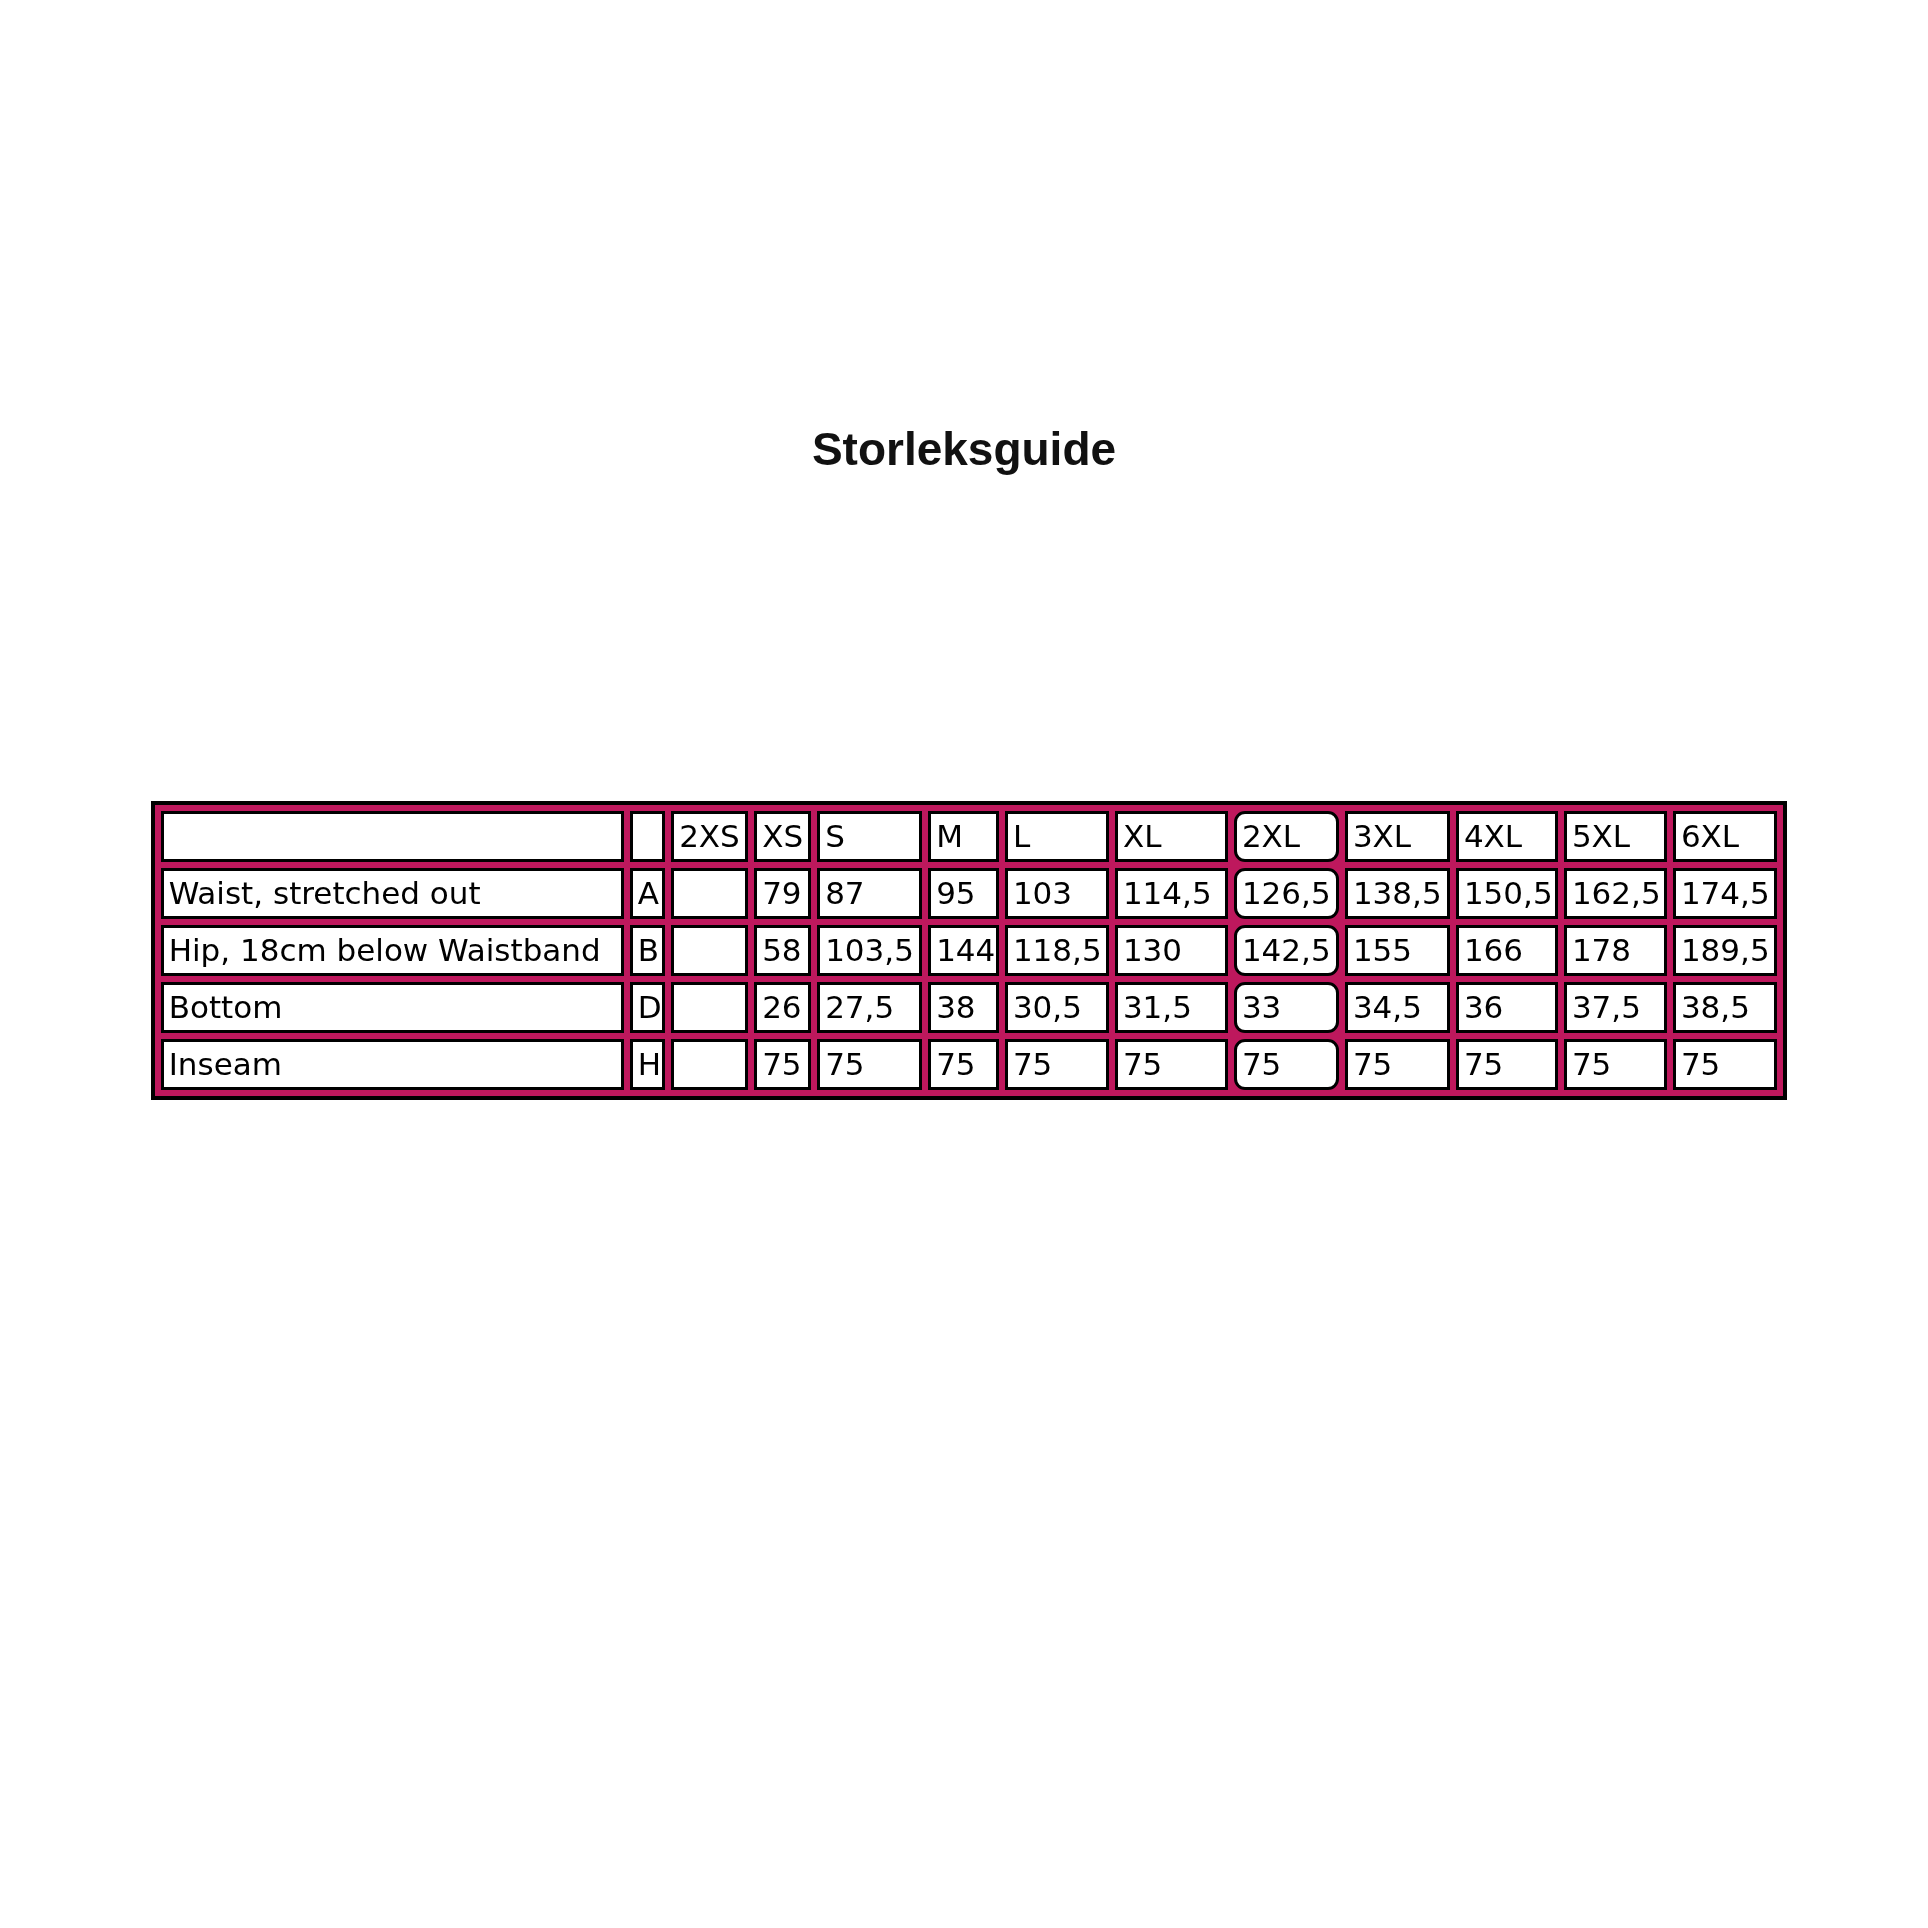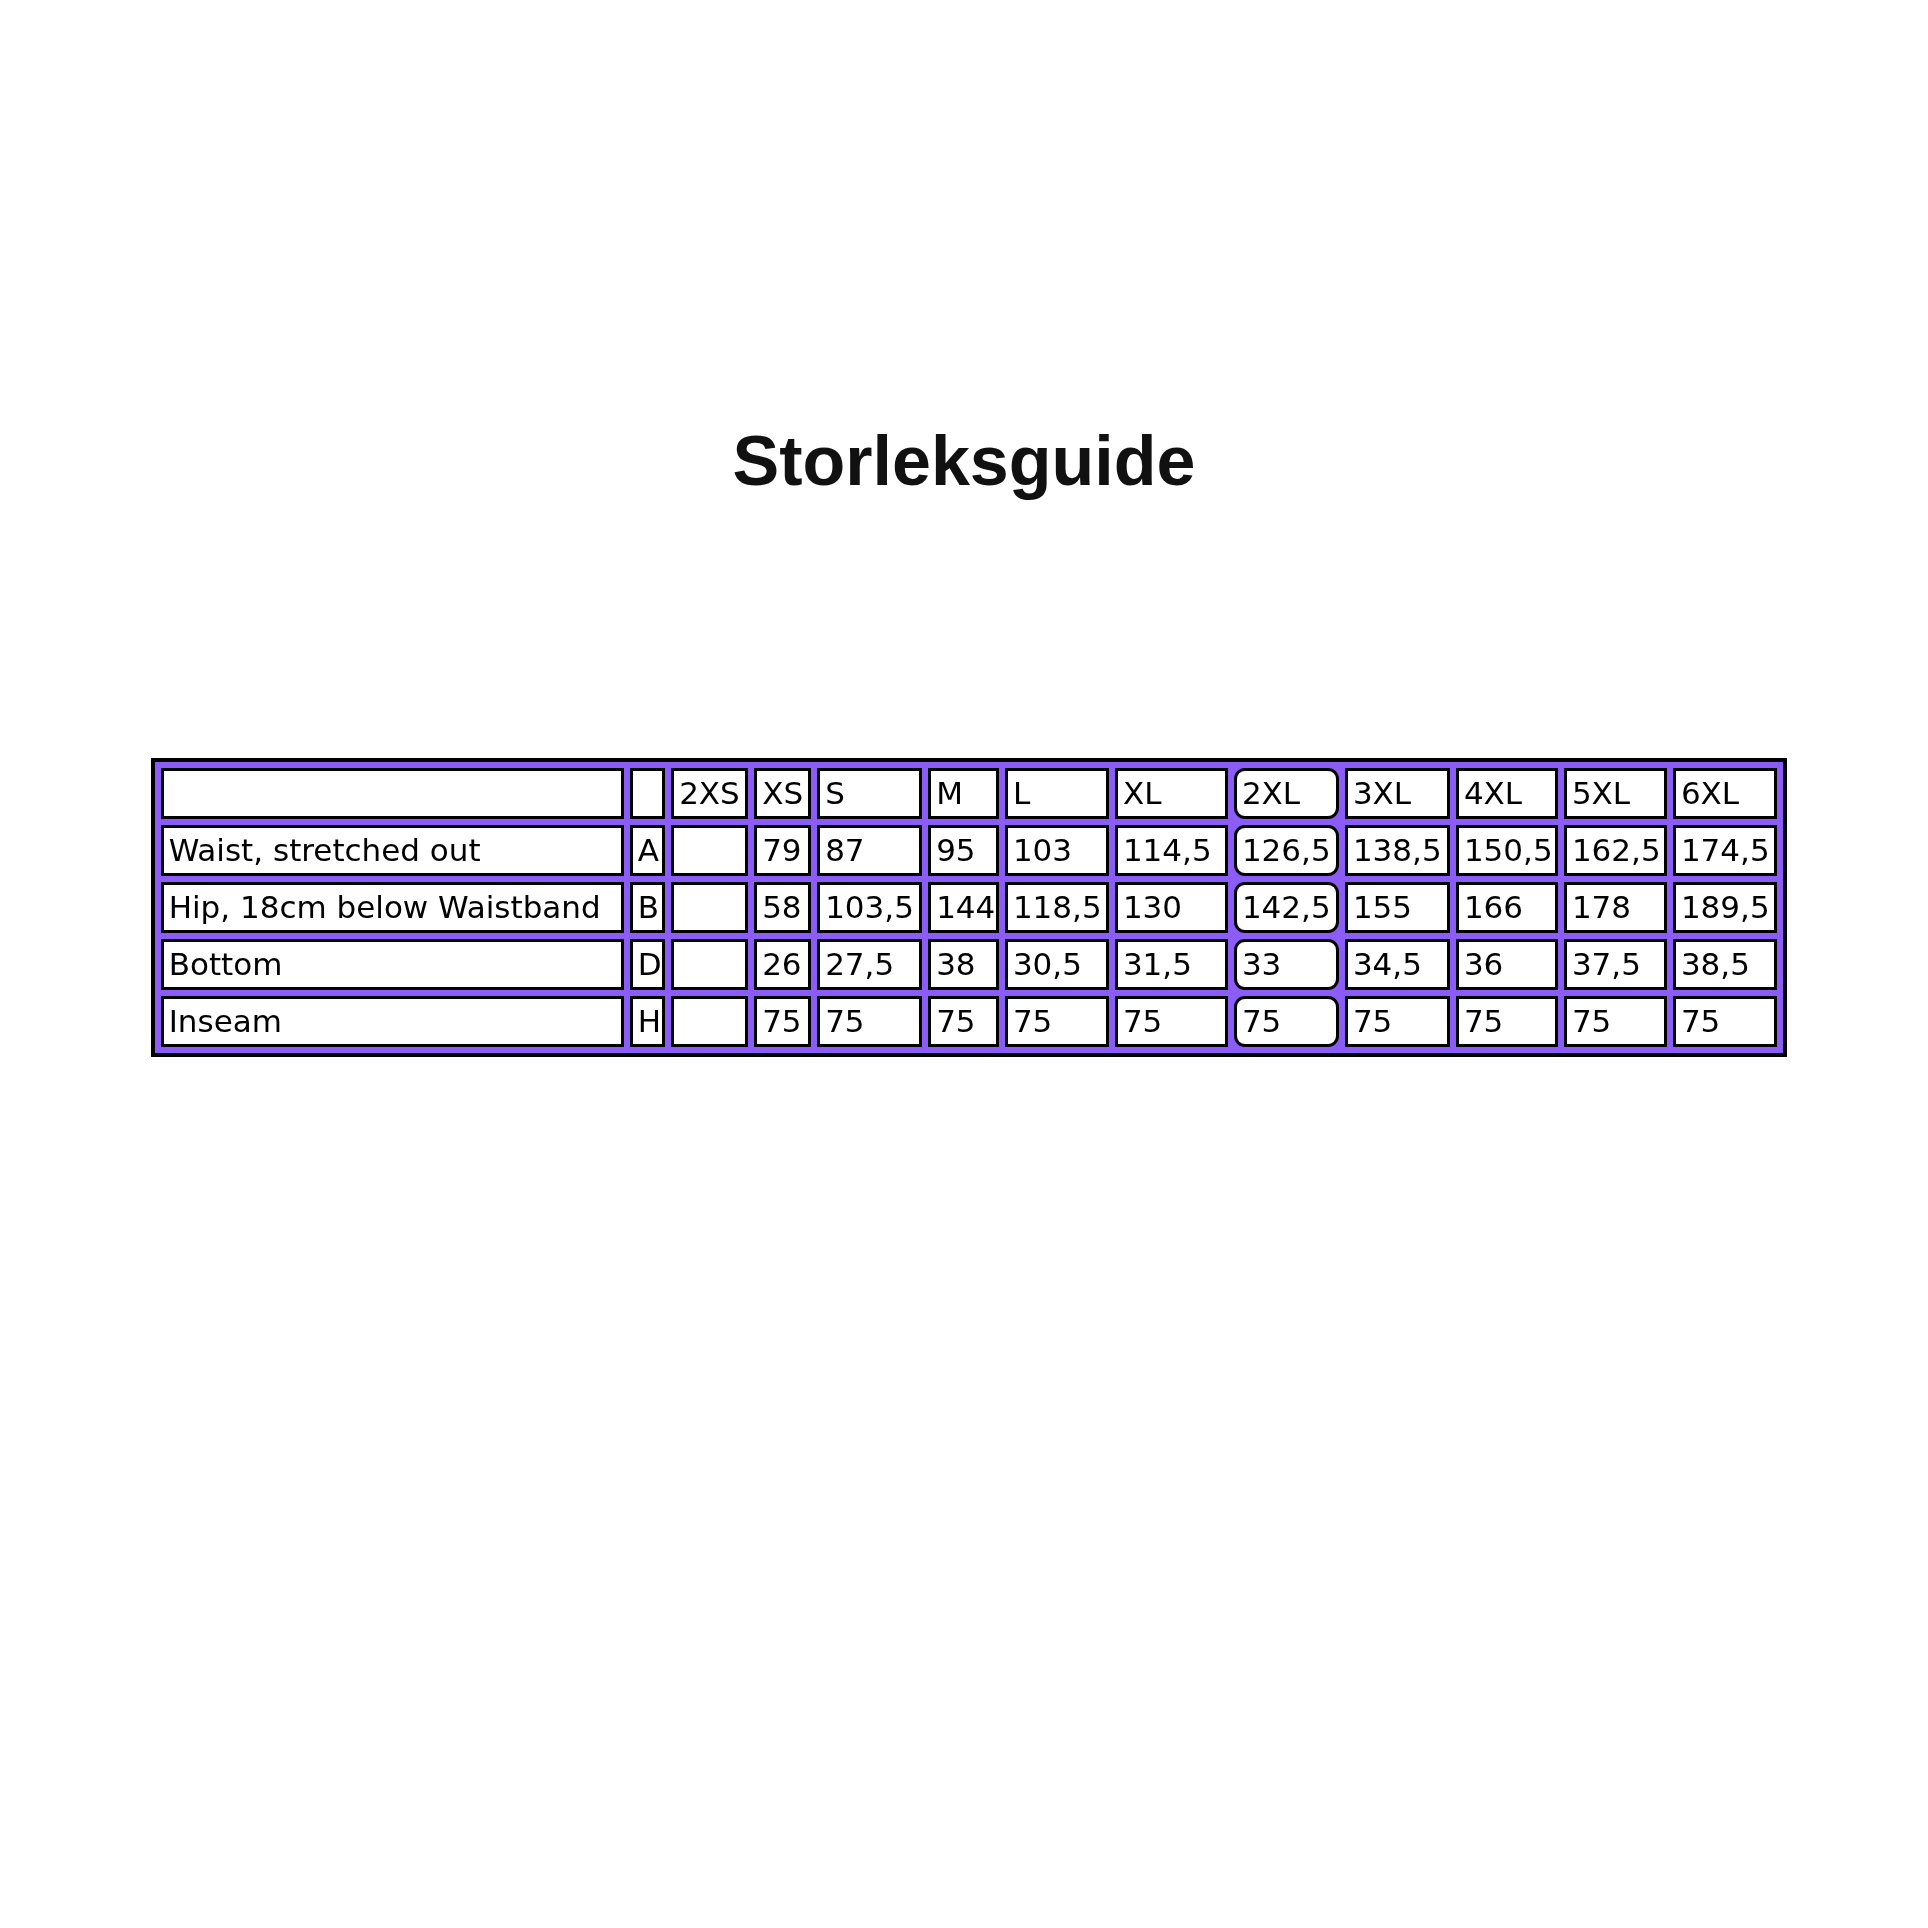--- a/index.html
+++ b/index.html
@@ -15,33 +15,33 @@
     color: #000000;
   }
   .page-title {
     position: absolute;
     top: 426px;
     left: 0;
     width: 1928px;
     text-align: center;
     font-family: "Liberation Sans", sans-serif;
     font-weight: bold;
-    font-size: 70px;
+    font-size: 46px;
     line-height: 1;
     color: #111111;
   }
   table.size-table {
     position: absolute;
     left: 151px;
-    top: 758px;
+    top: 801px;
     border-collapse: separate;
     border-spacing: 6.6px;
     border: 4.7px solid #000000;
     table-layout: fixed;
-    background: #8b5cf6;
+    background: #be185d;
   }
   table.size-table td {
     border: 3.8px solid #000000;
     box-sizing: border-box;
     height: 51px;
     padding: 0 0.9px 0 4.7px;
     font-family: "DejaVu Sans", sans-serif;
     font-size: 31px;
     line-height: 1.2;
     color: #000000;

